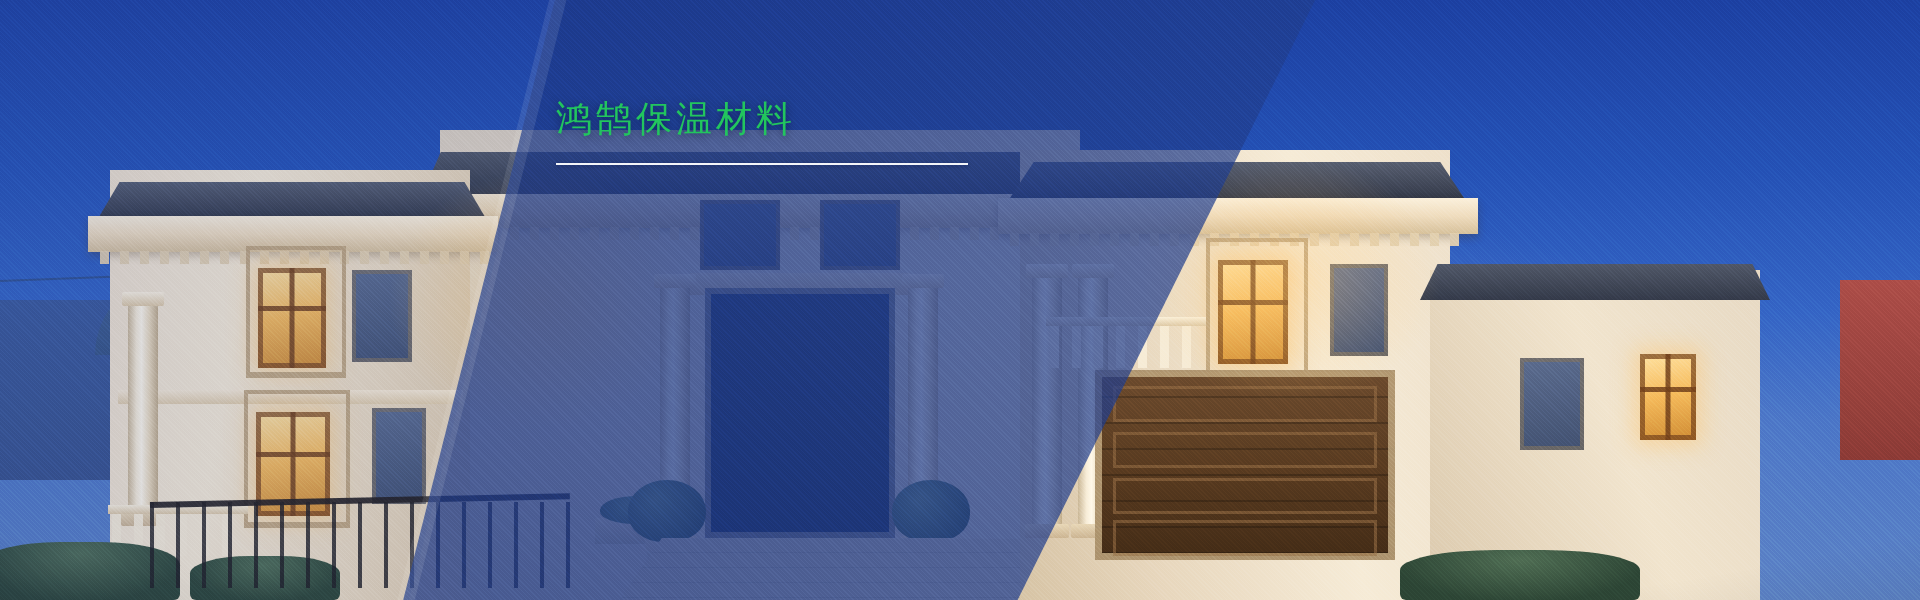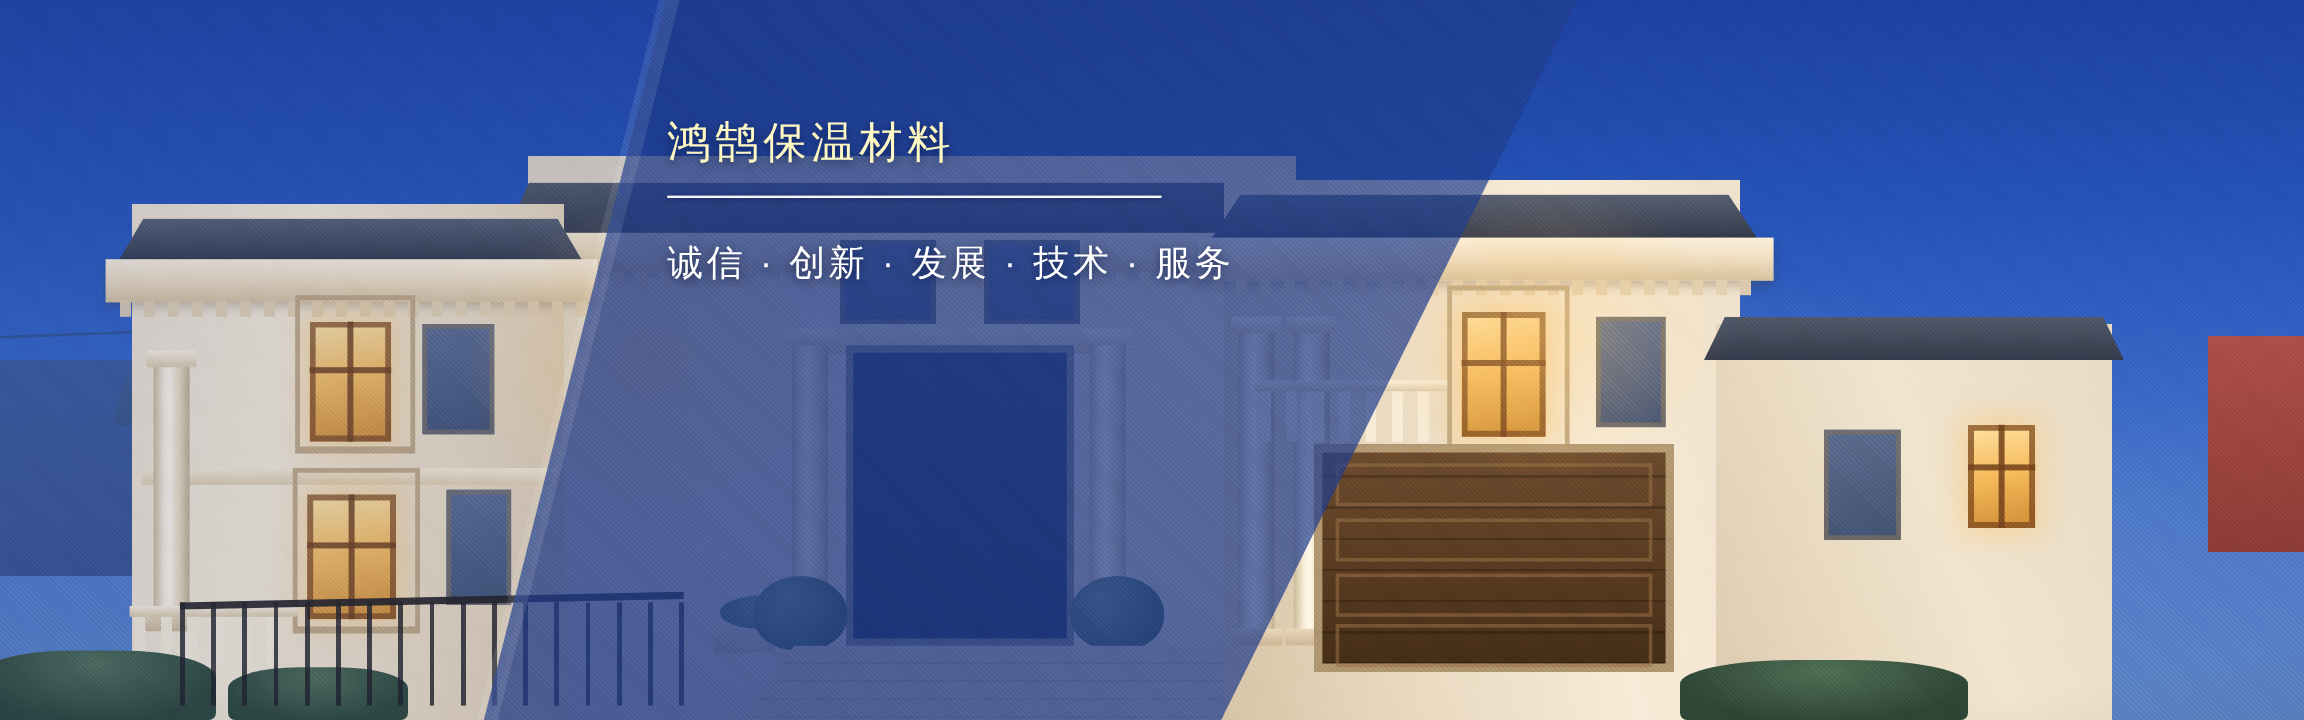--- a/index.html
+++ b/index.html
@@ -302,21 +302,21 @@
 
   
   .text-block {
     position:absolute;
     left:556px; top:96px;
     width:470px;
   }
   .subtitle {
     font-size:36px;
     font-weight:400;
-    color:#fef9c3;
+    color:#22c55e;
     letter-spacing:4px;
     line-height:1.25;
     text-shadow: 0 2px 8px rgba(0,0,30,.55);
     white-space:nowrap;
   }
   .divider {
     width:412px;
     height:2px;
     background:#ffffff;
     margin:22px 0 20px 0;
@@ -464,16 +464,15 @@
   <div class="hatch"></div>
   <div class="vignette"></div>
 
   <div class="text-block">
     <div class="subtitle">鸿鹄保温材料</div>
 
     <div class="divider"></div>
 
 
 
-    <div class="tagline">诚信 · 创新 · 发展 · 技术 · 服务</div>
   </div>
 
 </div>
 
 </body></html>

